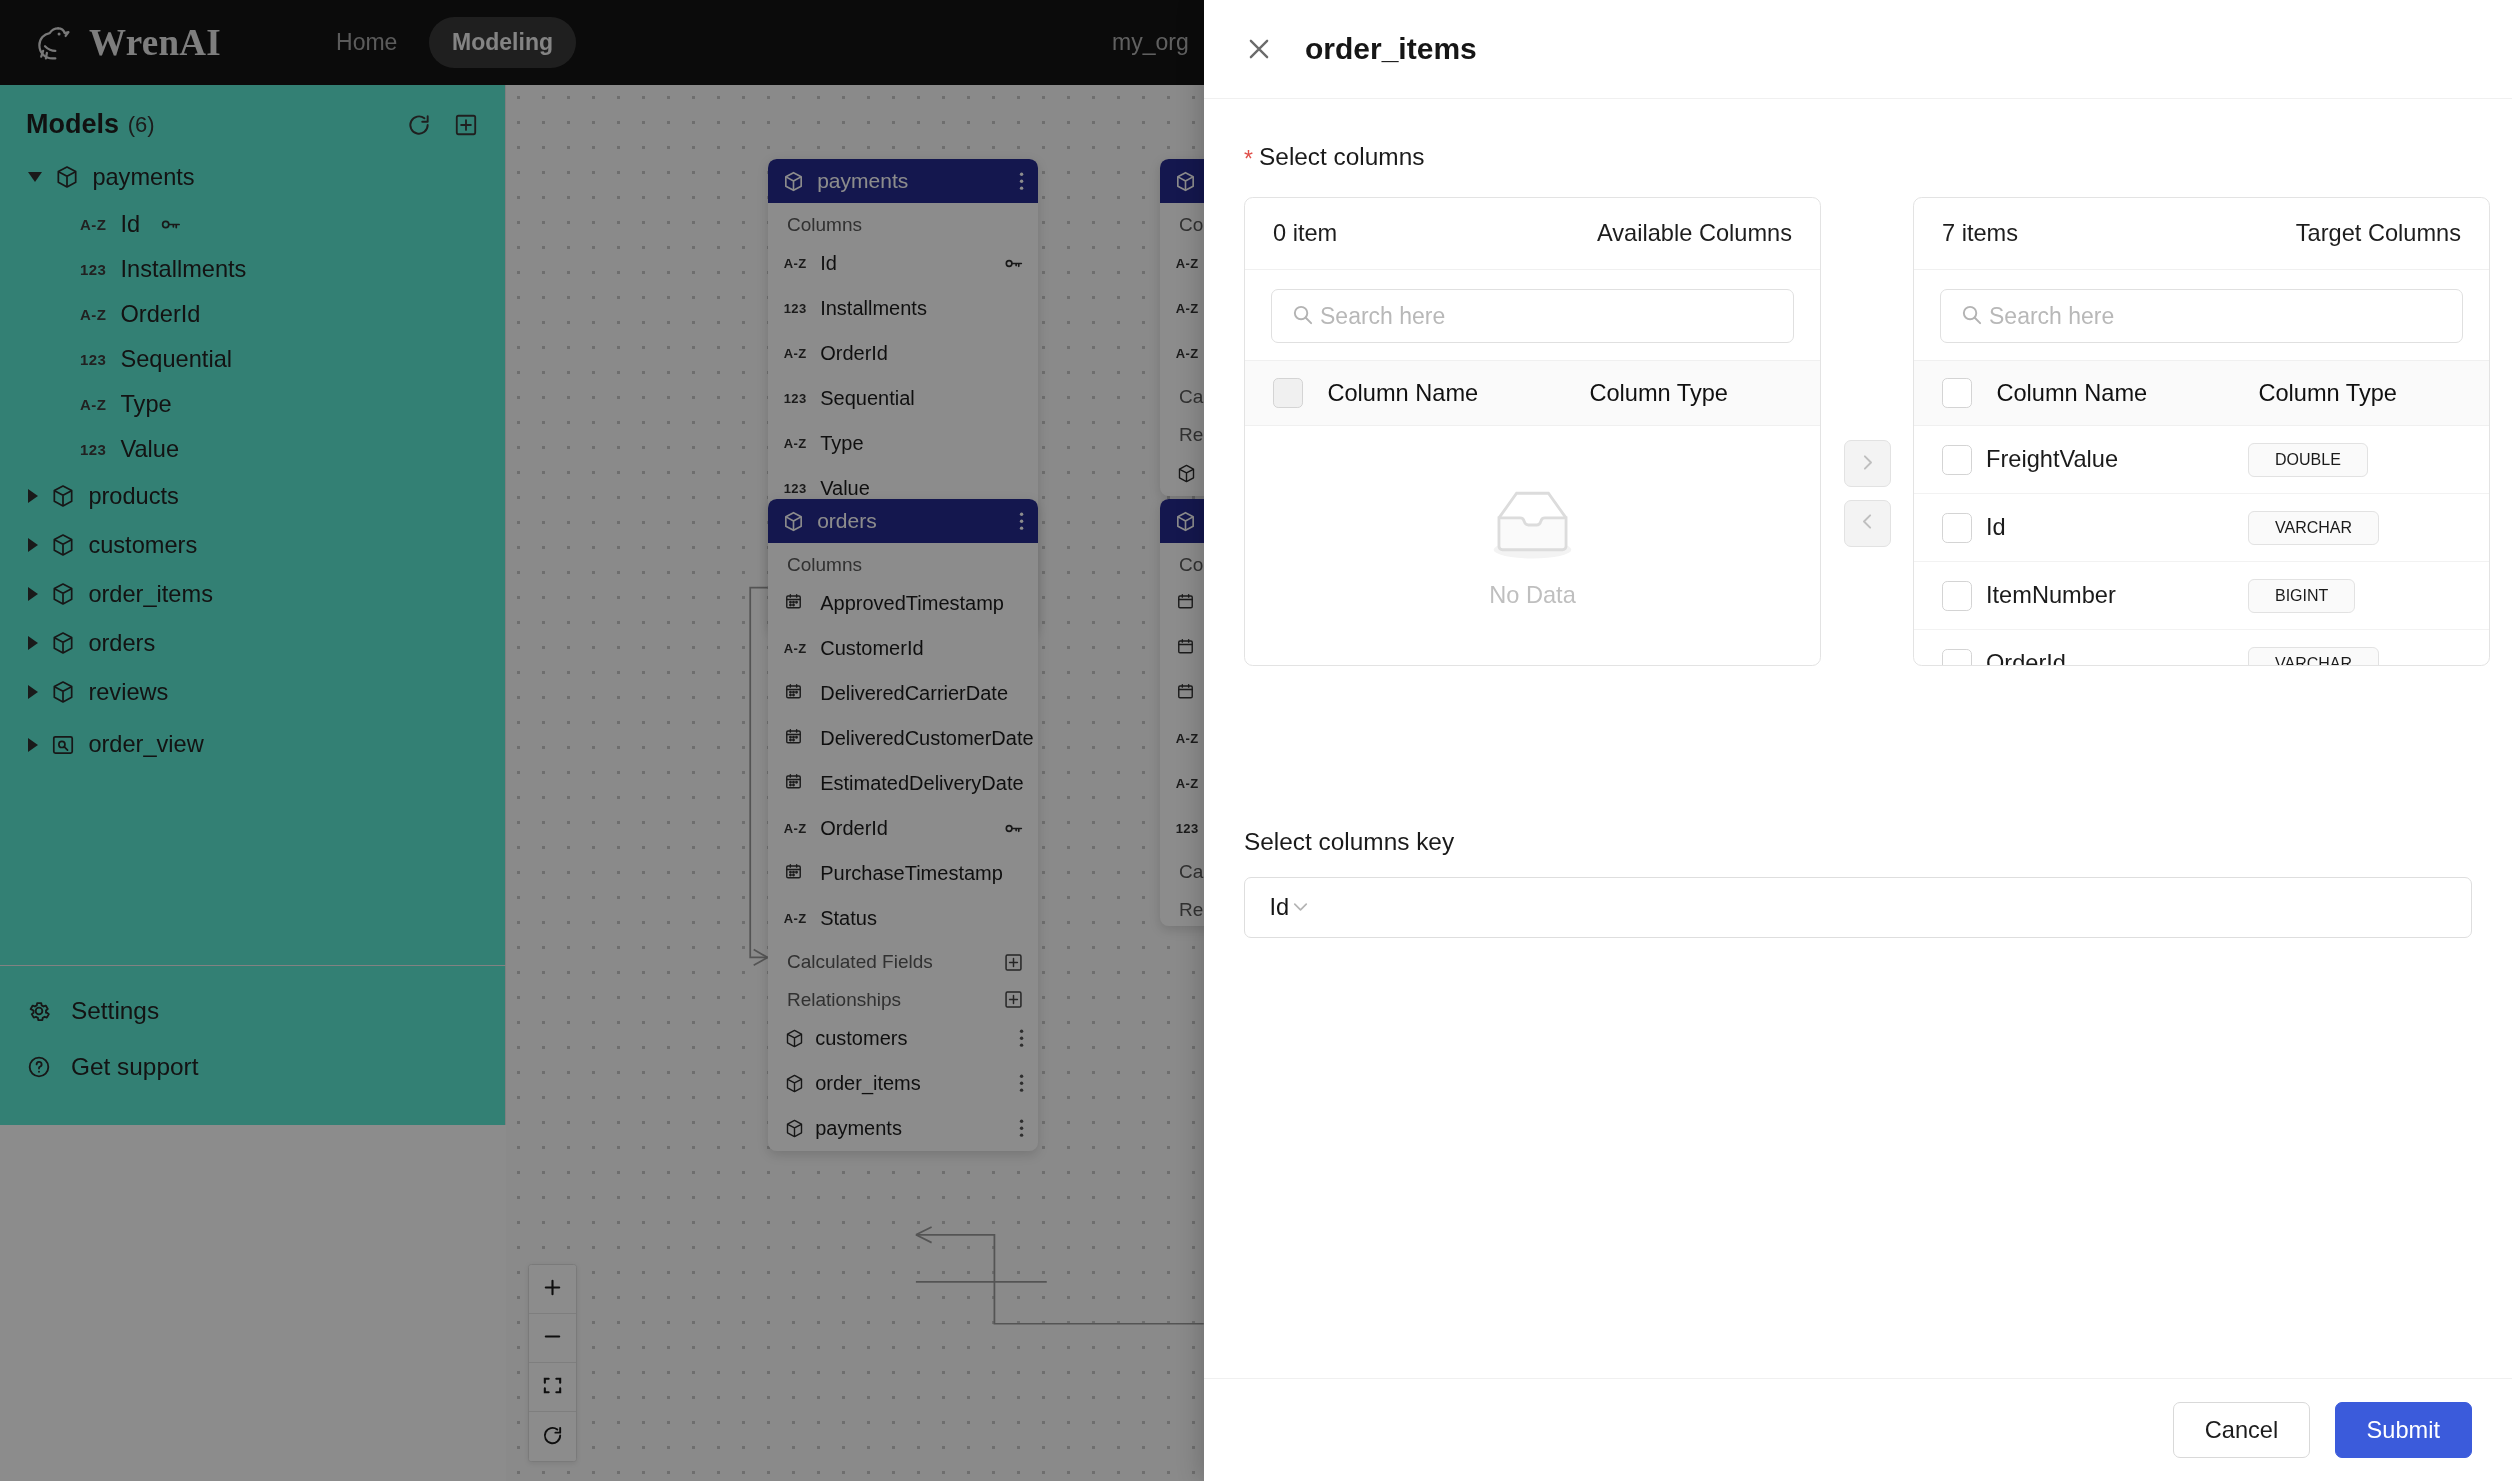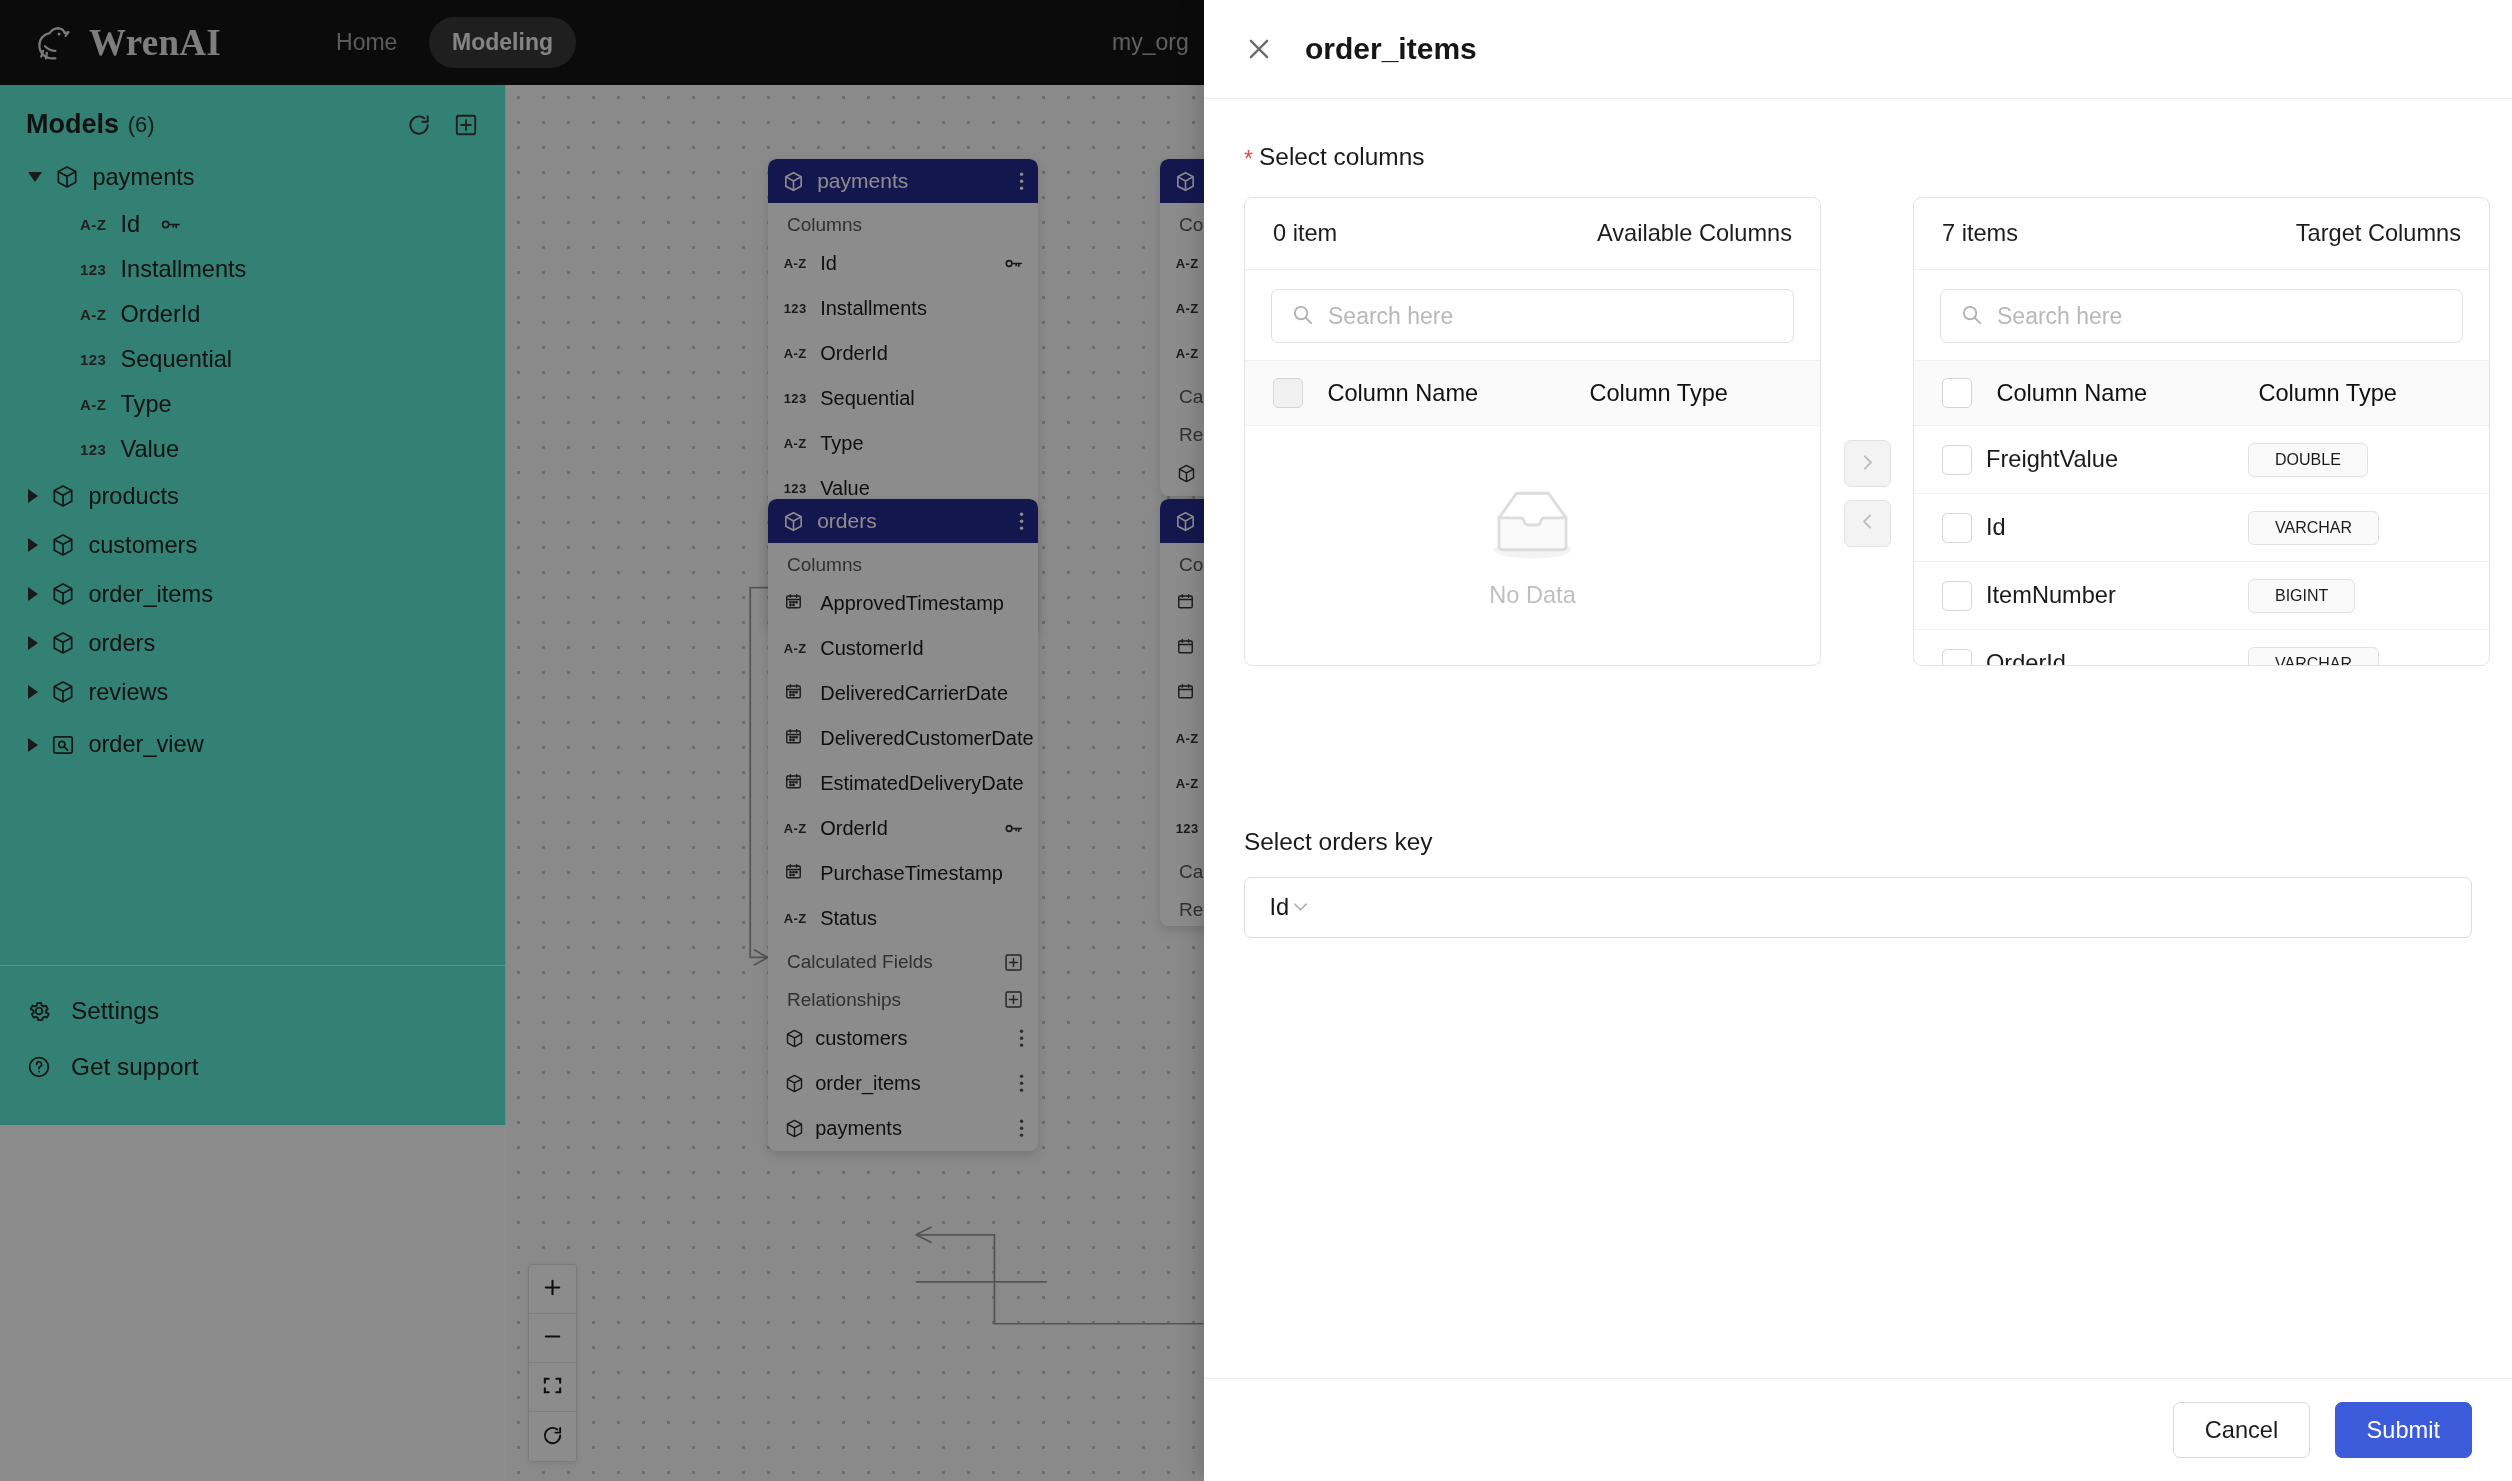--- a/index.html
+++ b/index.html
@@ -131,21 +131,21 @@
   }
   .tpanel-head {
     height: 72px; display: flex; align-items: center; padding: 0 28px;
     border-bottom: 0.9px solid #f0f0f0; flex: none;
   }
   .tcount { font-size: 23.6px; color: #1d1d1d; }
   .ttitle { margin-left: auto; font-size: 23.6px; color: #1d1d1d; }
   .tsearch-wrap { padding: 19px 26px 17.4px 26px; flex: none; }
   .tsearch {
     width: 100%; height: 54px; border: 0.9px solid #e0e0e0; border-radius: 7px;
-    display: flex; align-items: center; gap: 14px; padding: 0 19px; background: #fff;
+    display: flex; align-items: center; gap: 6px; padding: 0 19px; background: #fff;
   }
   .tsearch svg { width: 23px; height: 23px; color: #b3b3b3; flex: none; }
   .tsearch input {
     border: none; outline: none; font-size: 23px; color: #1d1d1d; width: 100%;
     font-family: "Liberation Sans", sans-serif; background: transparent;
   }
   .tsearch input::placeholder { color: #b8b8b8; }
   .thead-row {
     display: flex; align-items: center; height: 66px; background: #fafafa;
     border-top: 0.9px solid #f0f0f0; border-bottom: 0.9px solid #f0f0f0;
@@ -891,21 +891,21 @@
             <div class="trow">
               <span class="cbox"></span>
               <span class="rname">ProductId</span>
               <span class="badge">VARCHAR</span>
             </div>
 
           </div>
         </div>
       </div>
 
-      <div class="pk-label">Select orders key</div>
+      <div class="pk-label">Select columns key</div>
       <div class="pk-select">
         <span class="pk-value">Id</span>
         <span>
           <svg viewBox="0 0 24 24" fill="none" stroke="currentColor" stroke-width="1.8" stroke-linecap="round" stroke-linejoin="round">
               <path d="M6 9.5l6 6 6-6"></path>
             </svg>
         </span>
       </div>
     </div>
 

